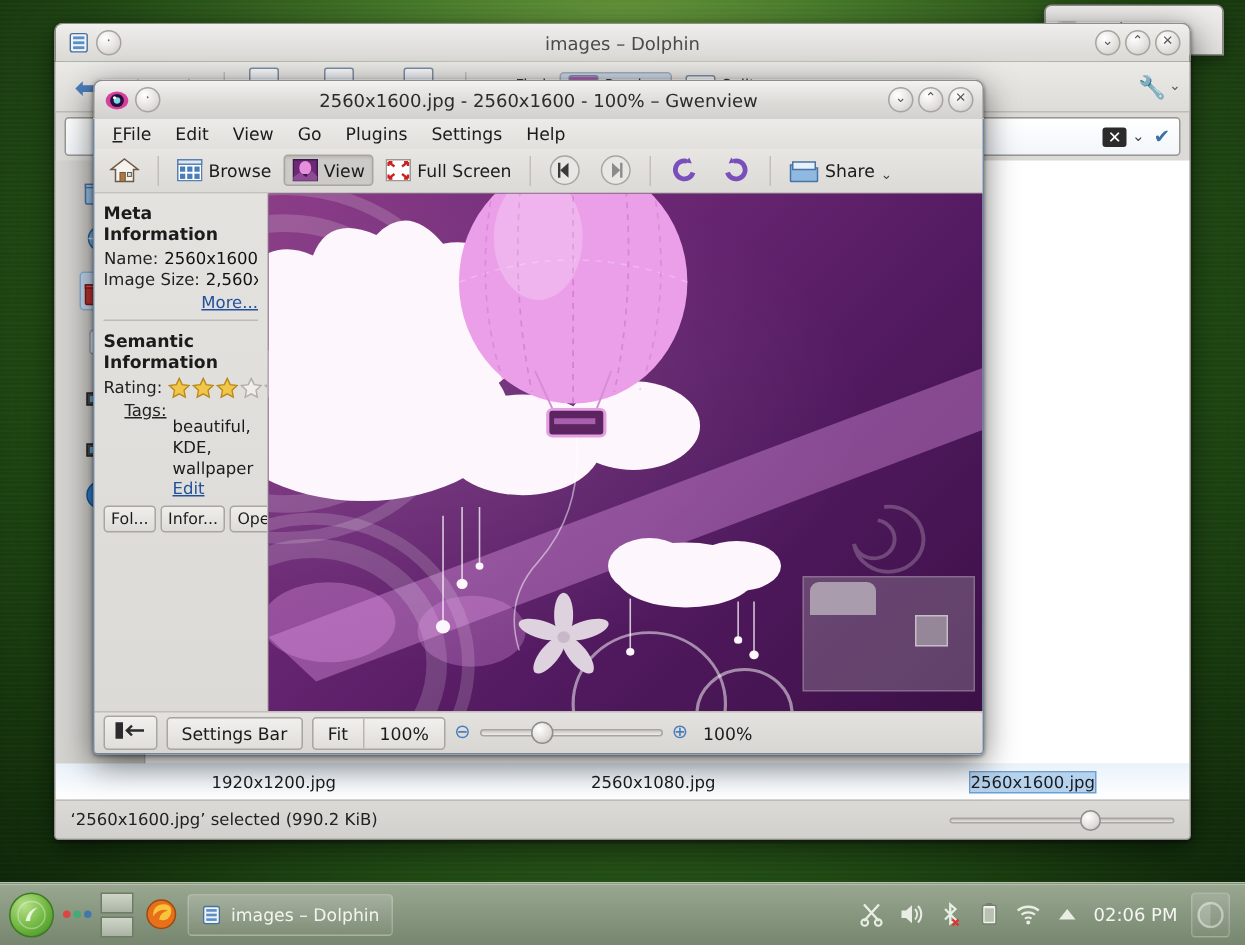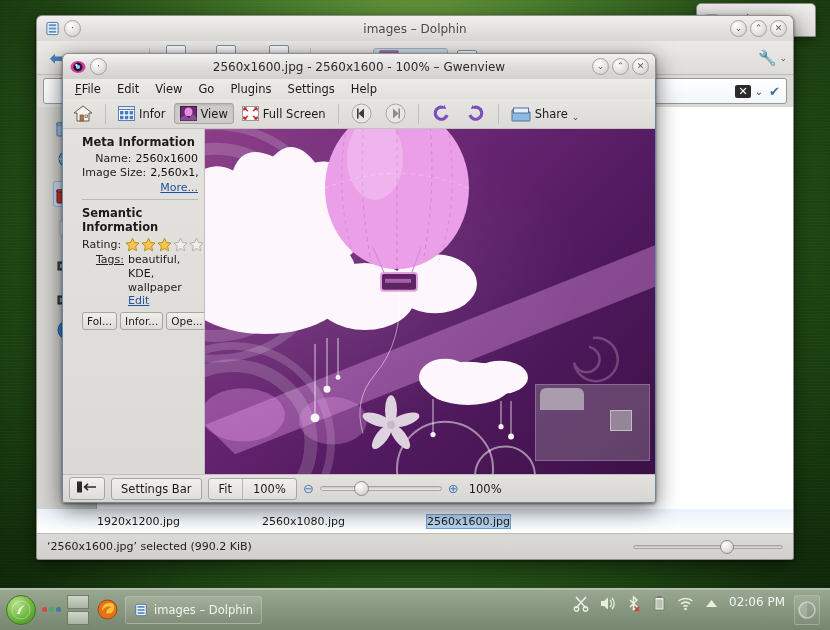--- a/index.html
+++ b/index.html
@@ -89,21 +89,21 @@
     width:110px; height:86px; border:1px solid #c7c4c0; border-radius:1px;
     box-shadow:2px 2px 3px rgba(0,0,0,.22);
     background:
       radial-gradient(ellipse at 55% 62%, rgba(255,255,255,.22) 0%, rgba(255,255,255,0) 42%),
       linear-gradient(160deg,#7a2f78 0%, #5d2068 45%, #3d1448 100%);
     position:relative; overflow:hidden;
   }
   .fname { font-size:11px; color:#1c1c1c; white-space:nowrap; }
   .fname.sel { background:#b5d3ef; outline:1px solid #6f9fd0; }
   #file-names-row { height:24px; display:flex; align-items:center;
-       background:linear-gradient(#eaf2fa,#ffffff); padding:0 8px;}
+       background:linear-gradient(#eaf2fa,#ffffff); padding:0 8px;gap:44px;}
   #statusbar {
     height:26px; background:linear-gradient(#dcdad7,#d2d0cc);
     border-top:1px solid #bfbcb8; display:flex; align-items:center;
     padding:0 10px; justify-content:space-between; font-size:11px; color:#222;
   }
   .zoom-slider { width:150px; height:14px; position:relative; display:flex; align-items:center;}
   .zoom-track { width:100%; height:4px; border-radius:2px;
                 background:linear-gradient(#bdbab6,#e8e6e3); border:1px solid #a8a5a1;}
   .zoom-knob { position:absolute; left:58%; width:14px; height:14px; border-radius:50%;
                background:radial-gradient(circle at 35% 30%,#fff,#e0ddda 60%,#c2bfbb); border:1px solid #8f8d8a;}
@@ -125,22 +125,22 @@
   #gw-toolbar {
     height:30px; display:flex; align-items:center; gap:3px; padding:0 5px;
     background:linear-gradient(#e8e6e3,#dcdad7); border-bottom:1px solid #c4c1bd;
   }
   .gtb { display:flex; align-items:center; gap:4px; padding:2px 5px; border-radius:3px;
          font-size:11.5px; color:#1b1b1b; }
   .gtb.checked { background:#cdcbc7; border:1px solid #a9a6a2; box-shadow:inset 0 1px 2px rgba(0,0,0,.12);}
   .sep-v { width:1px; height:20px; background:#c2bfbb; margin:0 4px; }
   #gw-content { flex:1; display:flex; min-height:0; }
   #gw-sidebar {
-    width:142px; background:linear-gradient(#e4e2df,#dcdad7);
-    border-right:1px solid #c2bfbb; padding:4px 6px 0 19px;
+    width:116px; background:linear-gradient(#e4e2df,#dcdad7);
+    border-right:1px solid #c2bfbb; padding:4px 6px 0 6px;
     display:flex; flex-direction:column; font-size:11px; color:#1b1b1b; overflow:hidden;
   }
   .sb-head { font-weight:bold; font-size:11.5px; margin:2px 0 3px 0; }
   .sb-row { display:flex; gap:4px; margin-bottom:1px; }
   .sb-key { color:#222; text-align:right; white-space:nowrap; }
   .sb-val { color:#111; white-space:nowrap; overflow:hidden; }
   .link { color:#22519c; text-decoration:underline; cursor:pointer; }
   .sb-sep { height:1px; background:#bdbab6; margin:5px 0 4px 0; }
   .stars { display:flex; gap:1px; }
   #note {
@@ -191,21 +191,21 @@
   .pager { width:22px; height:30px; display:flex; flex-direction:column; gap:2px; }
   .pager > div { flex:1; background:linear-gradient(#cfd6c9,#aab3a3); border:1px solid #6f7d67; }
   .taskbtn {
     height:28px; display:flex; align-items:center; gap:6px; padding:0 8px;
     border-radius:3px; font-size:11.5px; color:#f2f4ef; max-width:210px;
     background:linear-gradient(rgba(255,255,255,.16),rgba(255,255,255,.03));
     border:1px solid rgba(255,255,255,.22); overflow:hidden; white-space:nowrap;
   }
   .taskbtn.active { background:linear-gradient(rgba(255,255,255,.30),rgba(255,255,255,.10));
                     border-color:rgba(255,255,255,.42); }
-  #tray { margin-left:auto; display:flex; align-items:flex-start; gap:9px; padding-right:4px; }
+  #tray { margin-left:auto; display:flex; align-items:center; gap:9px; padding-right:4px; }
   .tray-ico { width:17px; height:17px; display:flex; align-items:center; justify-content:center; }
   #clock { font-size:12px; color:#f4f6f1; }
   #showdesk { width:26px; height:30px; border-radius:3px;
     background:linear-gradient(rgba(255,255,255,.13),rgba(255,255,255,.03));
     border:1px solid rgba(255,255,255,.2); display:flex; align-items:center; justify-content:center;}
 
   
   #bgwin { position:absolute; right:14px; top:3px; width:120px; height:34px;
     border-radius:5px 5px 0 0; background:linear-gradient(#efeeec,#e0dedb);
     border:1px solid #8f8d8a; display:flex; align-items:center; gap:5px; padding:0 8px;
@@ -438,21 +438,21 @@
         <svg width="17" height="15" viewBox="0 0 17 15">
           <rect x="0.5" y="0.5" width="16" height="14" fill="#fff" stroke="#5b7fae"></rect>
           <rect x="0.5" y="0.5" width="16" height="3" fill="#dbe8f5" stroke="#5b7fae"></rect>
           <rect x="2" y="5" width="3.5" height="3.5" fill="#4a7ebb"></rect>
             <rect x="6.8" y="5" width="3.5" height="3.5" fill="#4a7ebb"></rect>
             <rect x="11.6" y="5" width="3.5" height="3.5" fill="#4a7ebb"></rect>
           <rect x="2" y="9.8" width="3.5" height="3.5" fill="#4a7ebb"></rect>
             <rect x="6.8" y="9.8" width="3.5" height="3.5" fill="#4a7ebb"></rect>
             <rect x="11.6" y="9.8" width="3.5" height="3.5" fill="#4a7ebb"></rect>
         </svg>
-        <span>Infor</span>
+        <span>Browse</span>
       </div>
       <div class="gtb checked">
         <svg width="17" height="15" viewBox="0 0 17 15">
           <rect x="0.5" y="0.5" width="16" height="14" fill="#6d2876" stroke="#3f1b4c"></rect>
           <ellipse cx="8.5" cy="6" rx="4" ry="4.6" fill="#e58fdd"></ellipse>
           <rect x="7" y="10" width="3" height="2" fill="#3f1b4c"></rect>
           <path d="M0.5 12 L5 9 L9 12 L13 8 L16.5 11.5 V14.5 H0.5 Z" fill="#8d4a95"></path>
         </svg>
         <span>View</span>
       </div>
@@ -539,21 +539,21 @@
             <svg width="15" height="15" viewBox="0 0 16 16">
                 <path d="M8 1.3 10.1 5.8 15 6.4 11.4 9.8 12.3 14.7 8 12.3 3.7 14.7 4.6 9.8 1 6.4 5.9 5.8Z" fill="#f0eeeb" stroke="#b0adaa"></path>
               </svg>
             <svg width="15" height="15" viewBox="0 0 16 16">
                 <path d="M8 1.3 10.1 5.8 15 6.4 11.4 9.8 12.3 14.7 8 12.3 3.7 14.7 4.6 9.8 1 6.4 5.9 5.8Z" fill="#f0eeeb" stroke="#b0adaa"></path>
               </svg>
           </span>
         </div>
         <div class="sb-row">
           <span class="sb-key" style="width:42px;text-decoration:underline;">Tags:</span>
-          <span style="flex:1;white-space:normal;line-height:1.25;">
+          <span style="flex:1;white-space:normal;line-height:1.25;margin-top:11px;">
             <span>beautiful, KDE, wallpaper</span>
             <span class="link">Edit</span>
           </span>
         </div>
 
 
         <div id="gw-sidebar-tabs">
           <div class="sbtab">Fol...</div>
           <div class="sbtab">Infor...</div>
           <div class="sbtab">Ope...</div>

